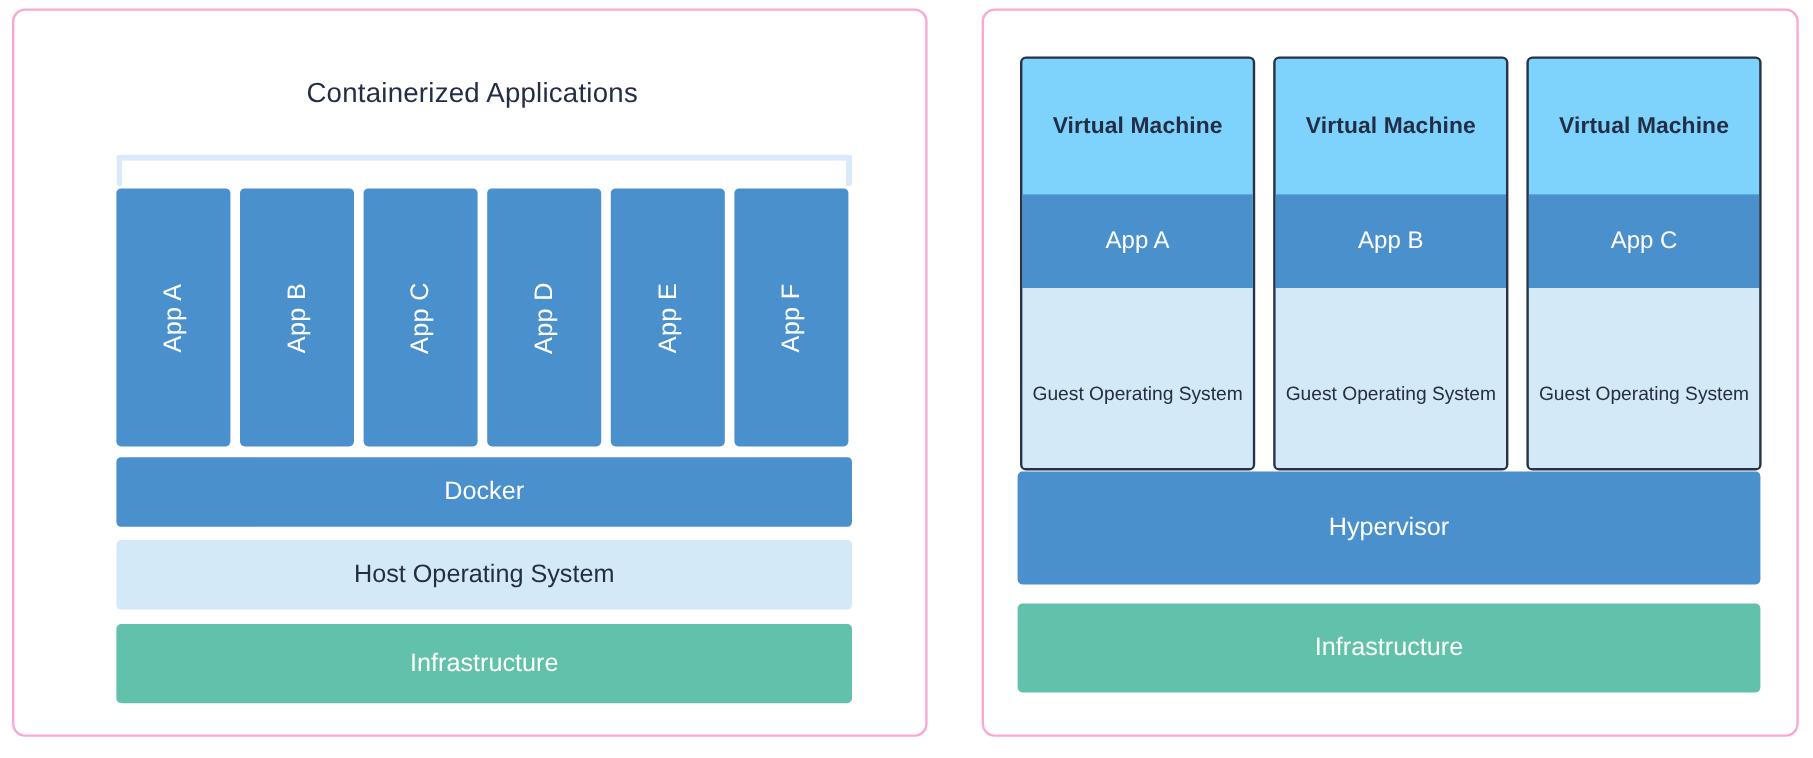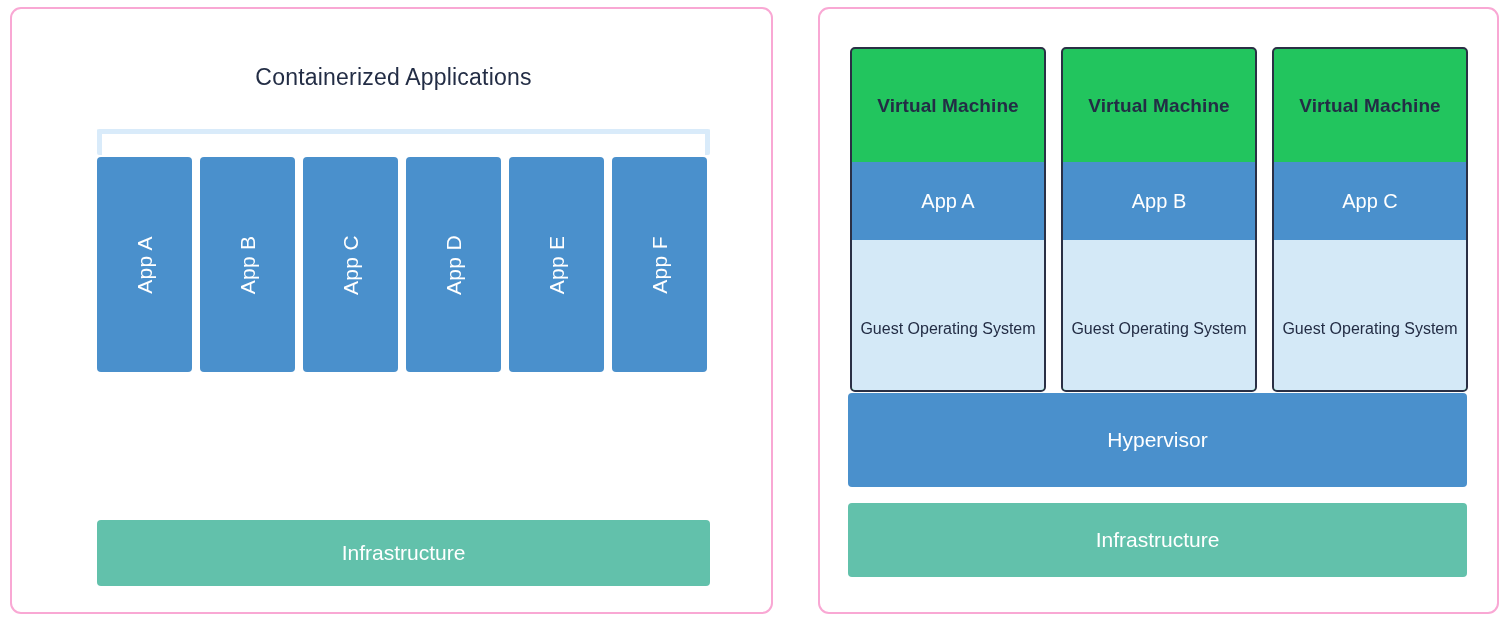--- a/index.html
+++ b/index.html
@@ -125,21 +125,21 @@
 
   
   .vm-box {
     position: absolute;
     top: 38px;
     width: 196px;
     height: 345px;
     box-sizing: border-box;
     border: 2px solid #2a3045;
     border-radius: 5px;
-    background: #22c55e;
+    background: #7dd3fc;
     overflow: hidden;
   }
   .vm-title {
     position: absolute;
     left: 0;
     top: 0;
     width: 100%;
     height: 113px;
     display: flex;
     align-items: center;
@@ -217,21 +217,23 @@
     <div class="app-col" style="left:394px;">
       <span class="vlabel">App D</span>
     </div>
     <div class="app-col" style="left:497px;">
       <span class="vlabel">App E</span>
     </div>
     <div class="app-col" style="left:600px;">
       <span class="vlabel">App F</span>
     </div>
 
-
+    <div class="block blue" id="docker-bar">Docker</div>
+
+    <div class="block lightblue" id="host-os-bar">Host Operating System</div>
 
     <div class="block green" id="infra-bar-left">Infrastructure</div>
   </div>
 
   <div class="panel" id="panel-vms">
 
     <div class="vm-box" style="left:30px;">
       <div class="vm-title">Virtual Machine</div>
       <div class="vm-app">App A</div>
       <div class="vm-guest">Guest Operating System</div>

